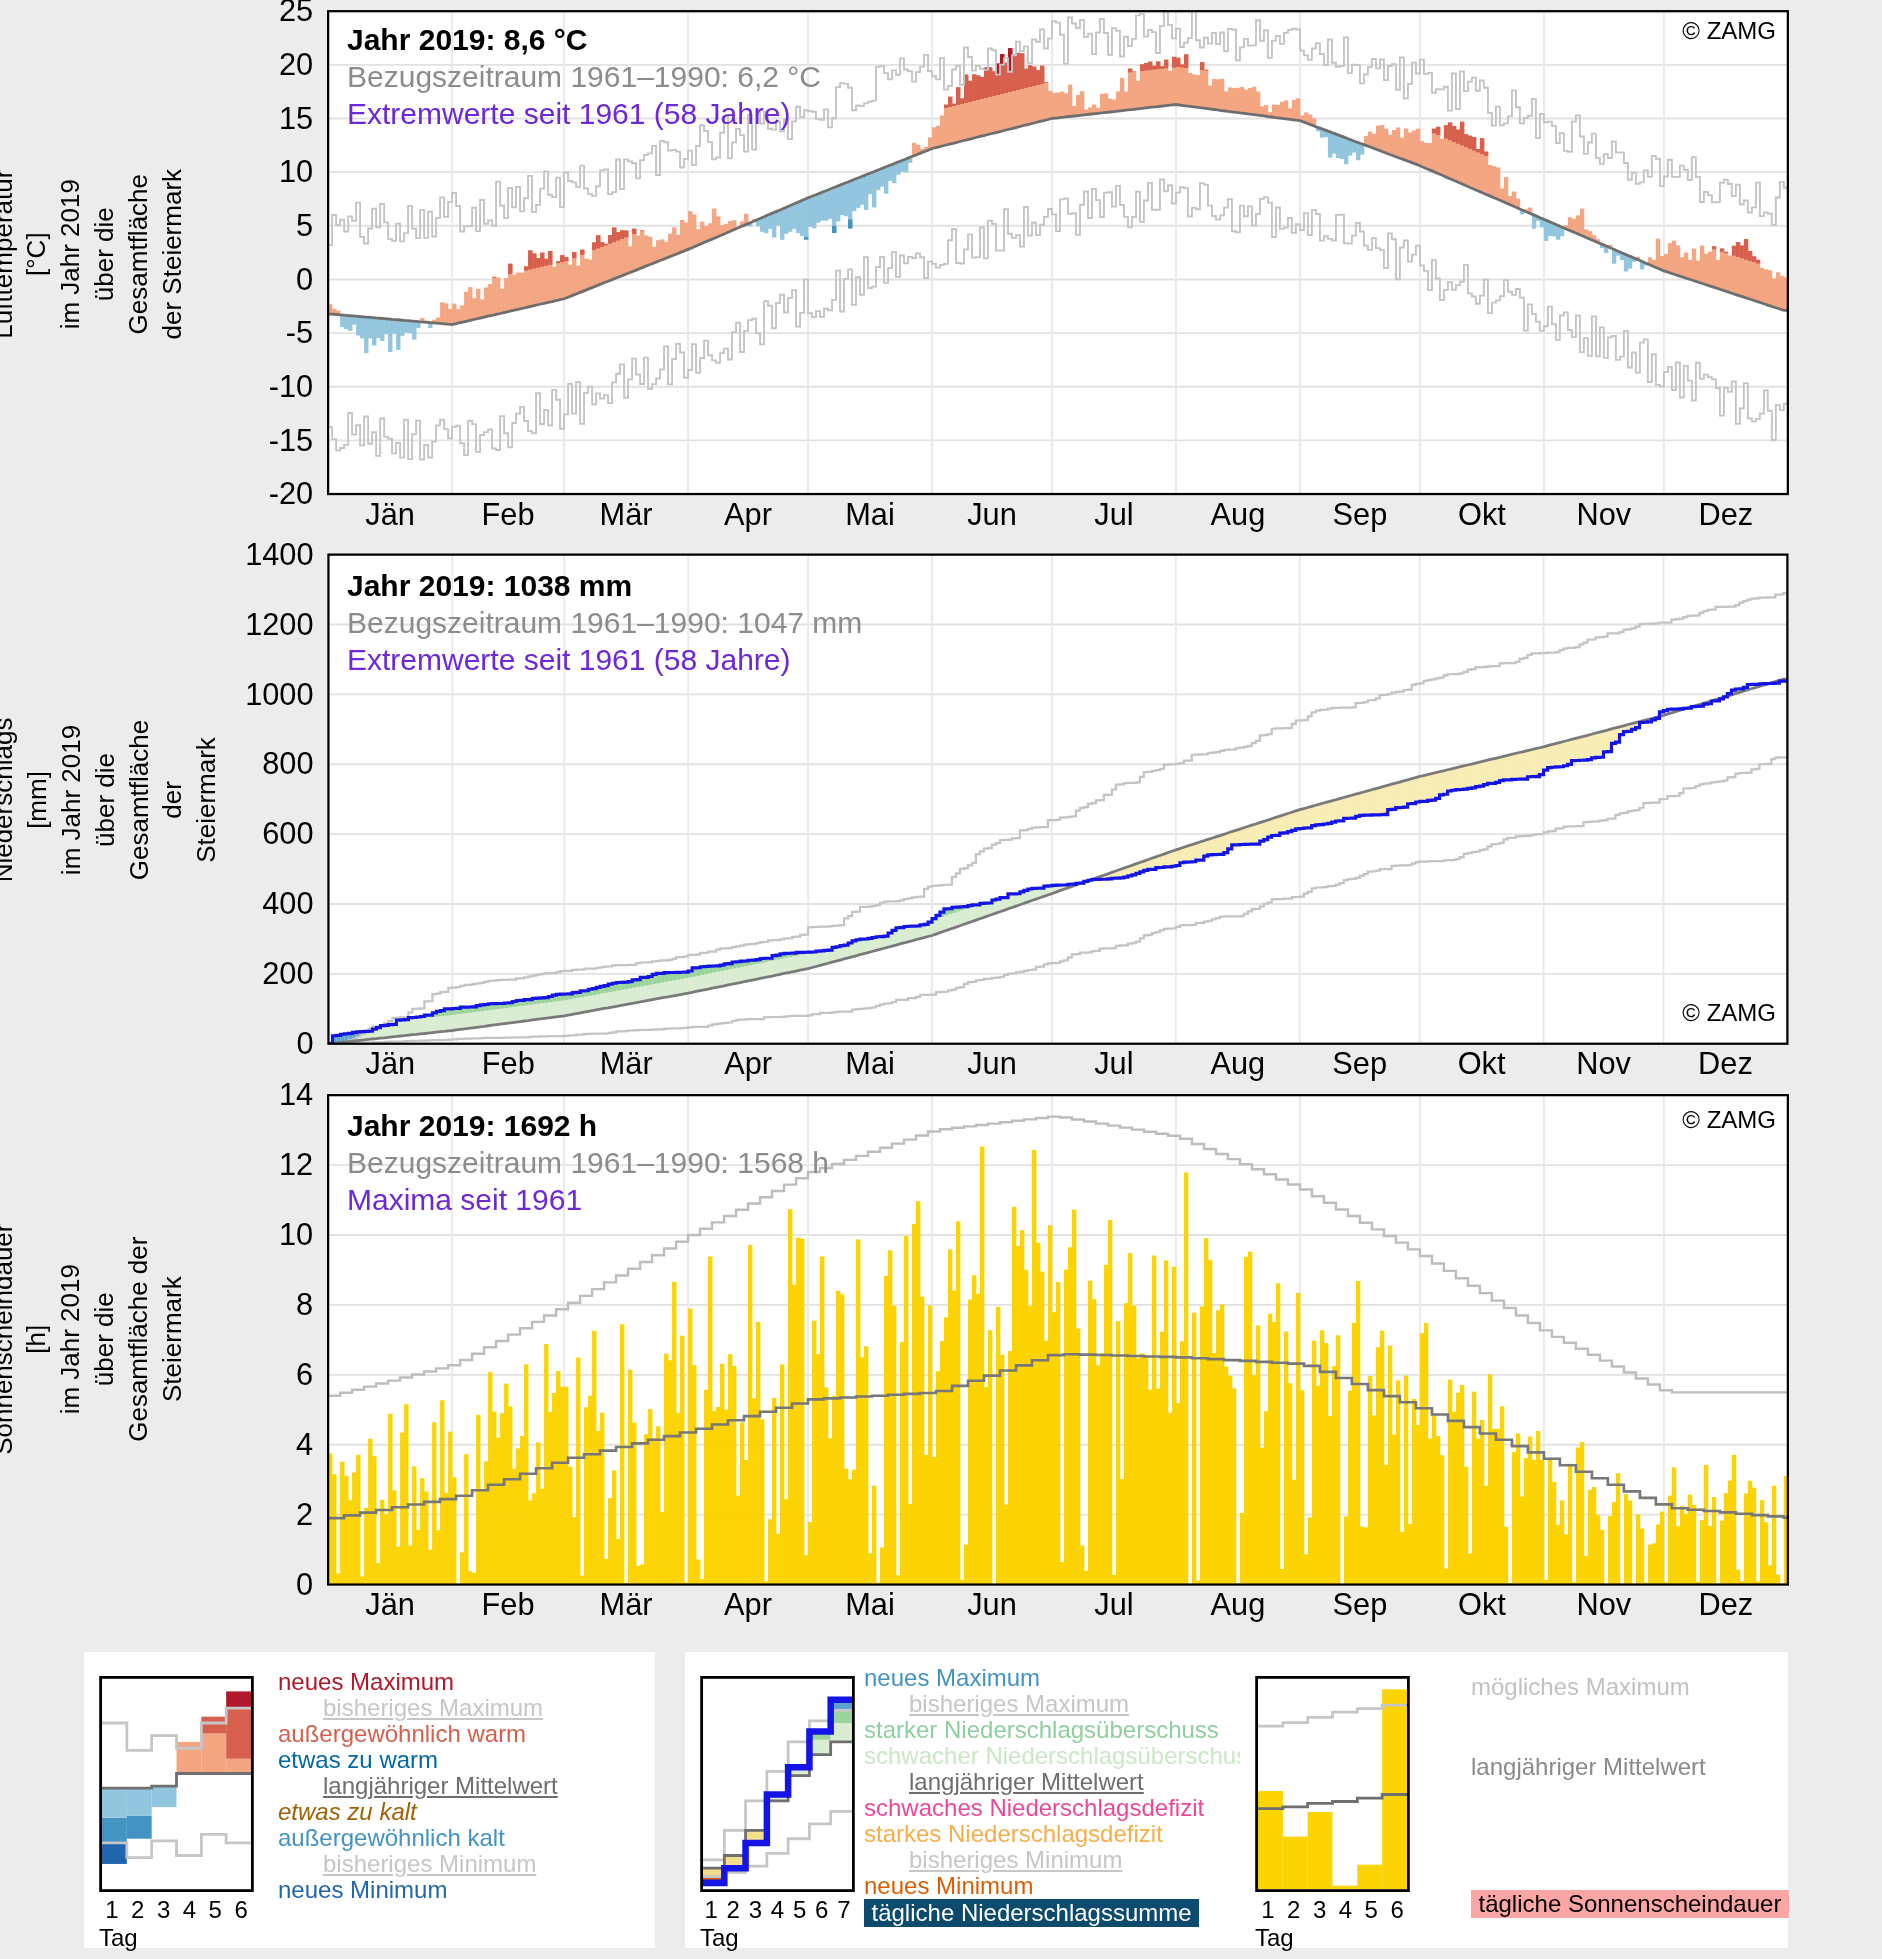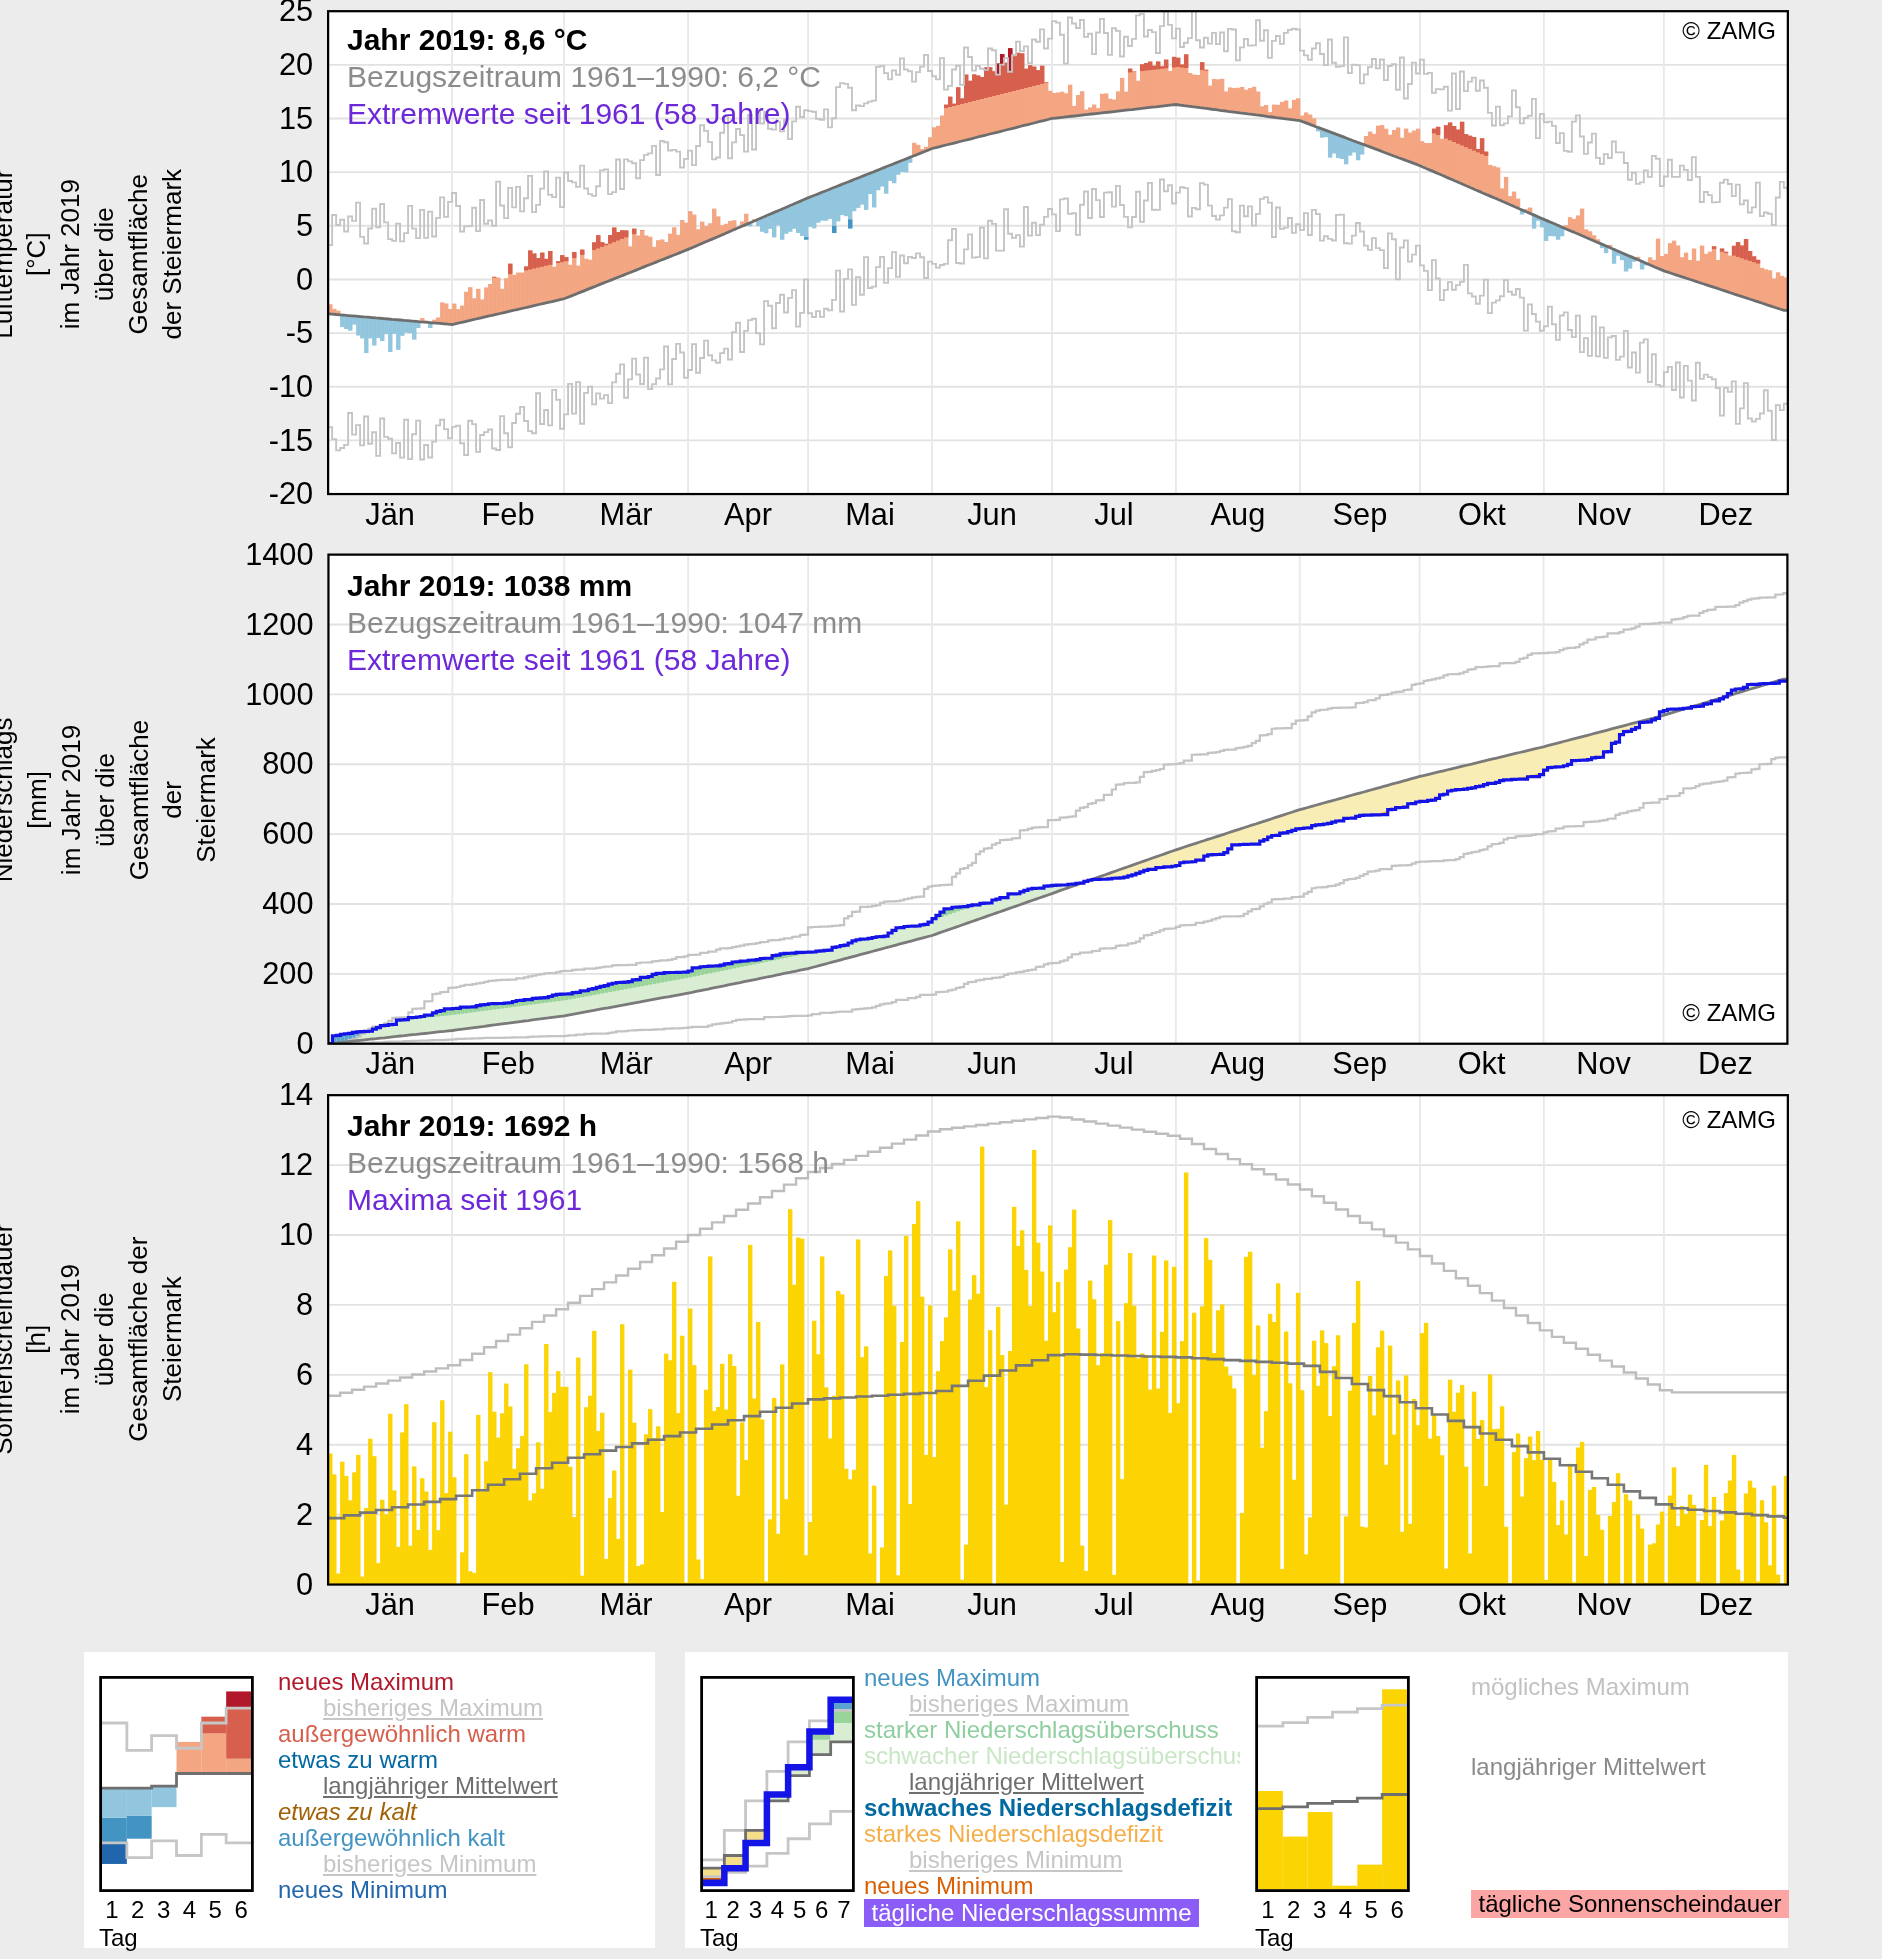--- a/index.html
+++ b/index.html
@@ -1652,25 +1652,25 @@
         <span>6</span>
         <span>7</span>
       </div>
     <div class="mini-tag">Tag</div>
     <div id="items-precip" class="items" style="left:179px;top:13px">
         <div class="legend-item" style="color: rgb(67, 147, 195);">neues Maximum</div>
         <div class="legend-item indent" style="color: rgb(198, 198, 198);">bisheriges Maximum</div>
         <div class="legend-item" style="color: rgb(143, 206, 159);">starker Niederschlagsüberschuss</div>
         <div class="legend-item" style="color: rgb(201, 231, 197);">schwacher Niederschlagsüberschuss</div>
         <div class="legend-item indent" style="color: rgb(110, 110, 110);">langjähriger Mittelwert</div>
-        <div class="legend-item" style="color: #0369a1; font-weight: bold;">schwaches Niederschlagsdefizit</div>
+        <div class="legend-item" style="color: #ec4899;">schwaches Niederschlagsdefizit</div>
         <div class="legend-item" style="color: rgb(246, 174, 73);">starkes Niederschlagsdefizit</div>
         <div class="legend-item indent" style="color: rgb(198, 198, 198);">bisheriges Minimum</div>
         <div class="legend-item" style="color: rgb(217, 95, 2);">neues Minimum</div>
-        <div class="legend-item chip" style="color: rgb(255, 255, 255); background: #8b5cf6;">tägliche Niederschlagssumme</div>
+        <div class="legend-item chip" style="color: rgb(255, 255, 255); background: #0c4a6e;">tägliche Niederschlagssumme</div>
       </div>
   </div>
   <div class="legend" style="left:1240px;width:548px">
     <svg id="mini-sun" class="mini-svg" width="155" height="216" viewBox="0 0 166 232">
         <g>
           <rect x="3" y="123.53333333333336" width="26.666666666666668" height="105.46666666666664" fill="#FCD303"></rect>
           <rect x="29.666666666666668" y="172.5" width="26.666666666666668" height="56.5" fill="#FCD303"></rect>
           <rect x="56.333333333333336" y="146.13333333333333" width="26.666666666666668" height="82.86666666666667" fill="#FCD303"></rect>
           <rect x="83" y="225.23333333333332" width="26.666666666666668" height="3.76666666666668" fill="#FCD303"></rect>
           <rect x="109.66666666666667" y="202.63333333333333" width="26.666666666666668" height="26.366666666666674" fill="#FCD303"></rect>

